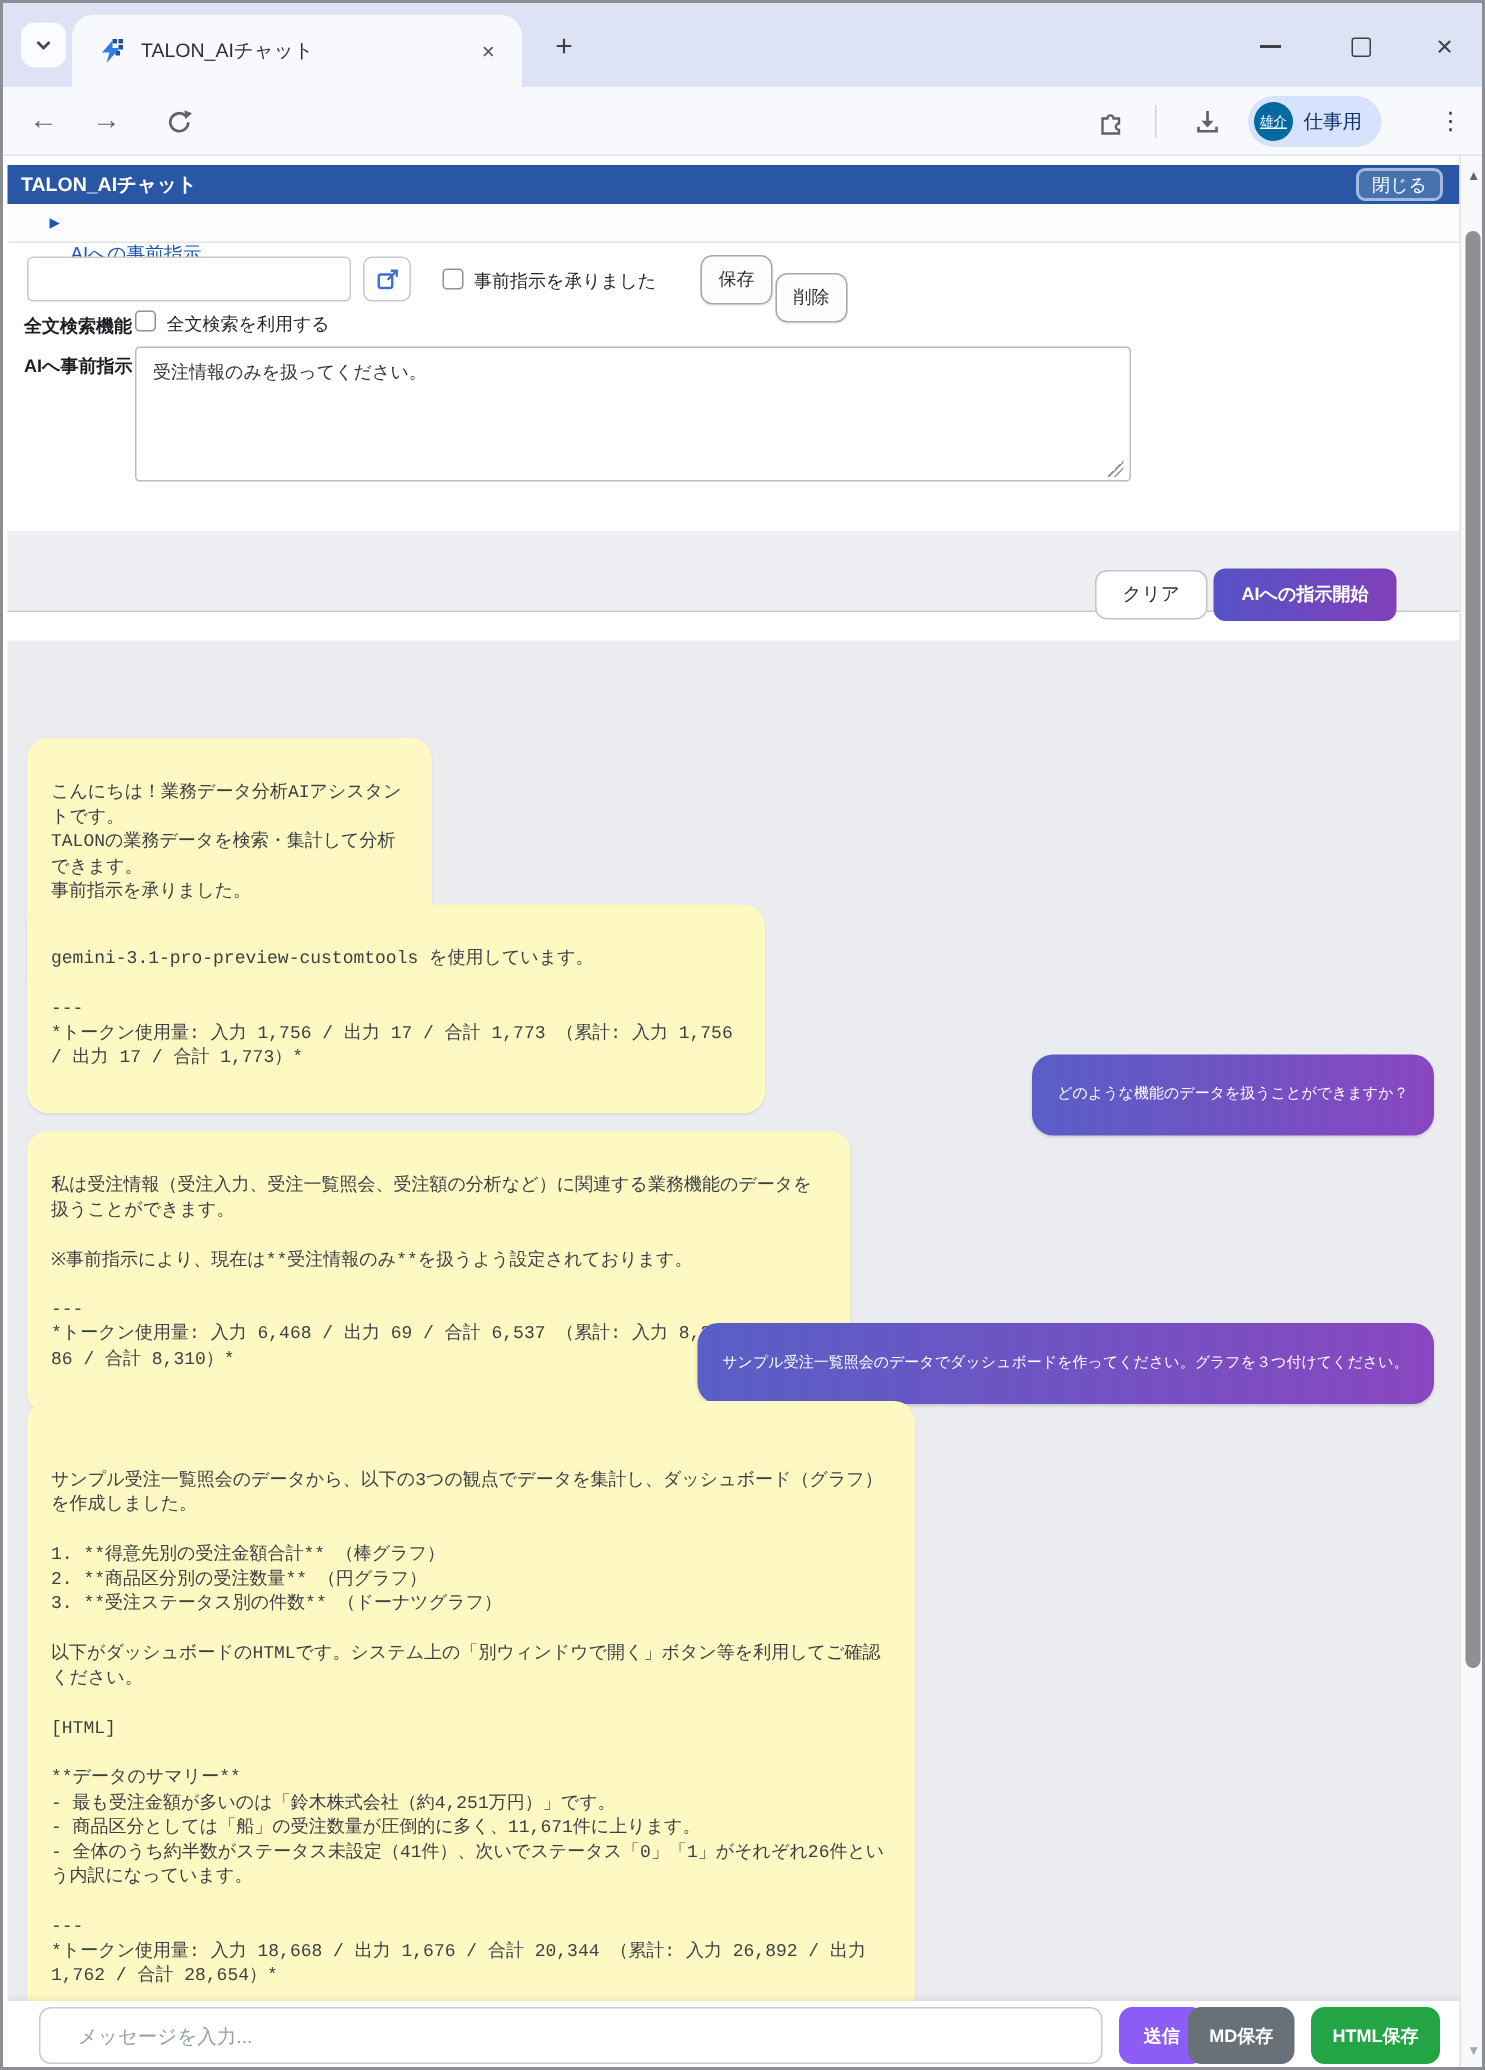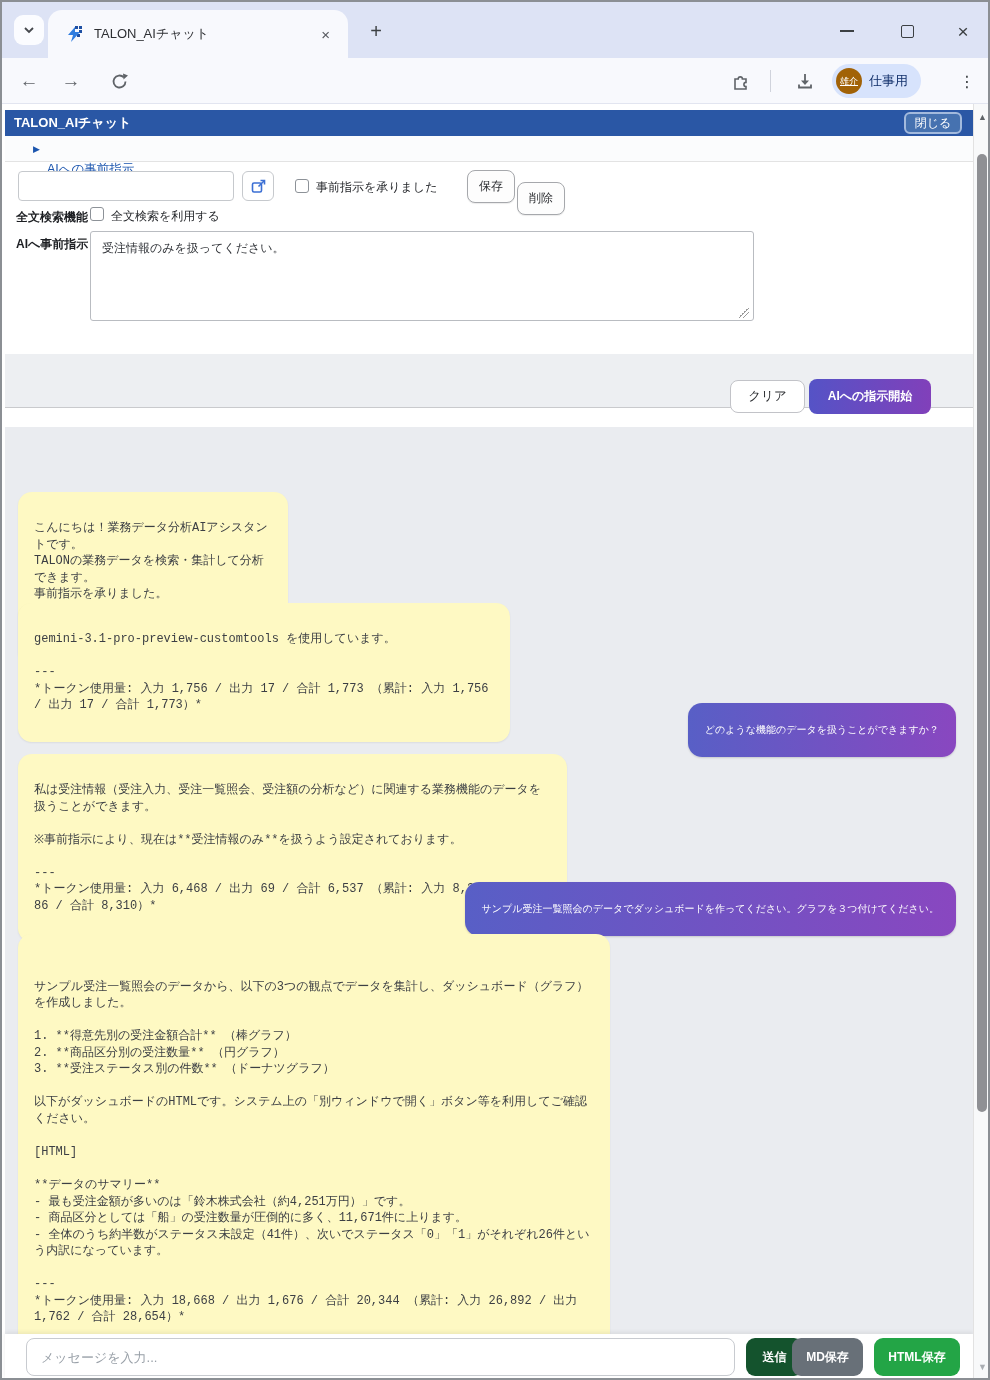--- a/index.html
+++ b/index.html
@@ -26,21 +26,21 @@
   .toolbar { position:absolute; left:0; top:56px; width:100%; height:46px; background:#f8f9fd;
              border-bottom:1px solid #e2e5f0; }
   .nav-ico { position:absolute; top:0; height:46px; display:flex; align-items:center; justify-content:center;
              width:34px; color:#5f6368; font-size:19px; cursor:pointer; }
   .urlbar { position:absolute; left:150px; top:6px; width:548px; height:34px; background:#edf0f9;
             border-radius:17px; display:flex; align-items:center; padding:0 14px; cursor:text; }
   .url-text { font-size:15px; color:#202124; margin-left:10px; flex:1; white-space:nowrap; overflow:hidden; }
   .sep { position:absolute; left:768px; top:12px; width:1px; height:22px; background:#d0d3dc; }
   .profile { position:absolute; left:830px; top:6px; height:34px; background:#d7e3fc; border-radius:17px;
              display:flex; align-items:center; padding:0 13px 0 4px; cursor:pointer; }
-  .avatar { width:26px; height:26px; border-radius:50%; background:#a16207; color:#fff; font-size:9px;
+  .avatar { width:26px; height:26px; border-radius:50%; background:#0369a1; color:#fff; font-size:9px;
             display:flex; align-items:center; justify-content:center;text-decoration:underline; }
   .profile-label { font-size:13px; color:#12306b; margin-left:7px; }
   .kebab { position:absolute; left:950px; top:0; width:30px; height:46px; display:flex; align-items:center;
            justify-content:center; font-size:16px; color:#3c4043; cursor:pointer; }
 
   
   .app-header { position:absolute; left:3px; top:108px; width:968px; height:26px; background:#2a57a5;
                 display:flex; align-items:center; }
   .app-title { color:#fff; font-size:13px; font-weight:bold; margin-left:9px; flex:1; }
   .app-close { width:58px; height:22px; margin-right:11px; background:#4672b0; border:2px solid #a3badd;
@@ -92,26 +92,26 @@
   .b2 { left:13px; top:176px; width:492px; }
   .b3 { right:17px; top:276px; }
   .b4 { left:13px; top:327px; width:549px; }
   .b5 { right:17px; top:455px; }
   .b6 { left:13px; top:507px; width:592px; }
 
   
   .composer { position:absolute; left:3px; top:1332px; width:968px; height:46px; background:#fff;
               box-shadow:0 -2px 4px rgba(0,0,0,.07); }
   .msg-input { position:absolute; left:21px; top:4px; width:709px; height:38px; border:1px solid #c8cbd0;
-               border-radius:8px; font-size:13px; padding:0 14px; color:#33363b;
+               border-radius:8px; font-size:13px; padding:0 25px; color:#33363b;
                font-family:"Liberation Sans","DejaVu Sans",sans-serif; }
   .msg-input::placeholder { color:#99a0a8; }
   .cmp-btn { position:absolute; top:4px; height:38px; border:none; border-radius:9px; color:#fff;
              font-size:12px; font-weight:bold; cursor:pointer; }
-  .send { left:741px; width:57px; background:#14532d; }
+  .send { left:741px; width:57px; background:#8b5cf6; }
   .mdsave { left:787px; width:71px; background:#687078; }
   .htmlsave { left:869px; width:86px; background:#23a546; }
 
   
   .scrollbar { position:absolute; left:971px; top:102px; width:17px; height:1276px; background:#f8f9fa;
                border-left:1px solid #e2e2e2; }
   .sb-arrow { position:absolute; left:0; width:17px; text-align:center; font-size:9px; color:#606468; cursor:pointer; }
   .sb-up { top:8px; } .sb-down { bottom:8px; color:#a9adb2; }
   .sb-thumb { position:absolute; left:3px; top:50px; width:10px; height:958px; background:#8f9094;
               border-radius:5px; cursor:pointer; }

